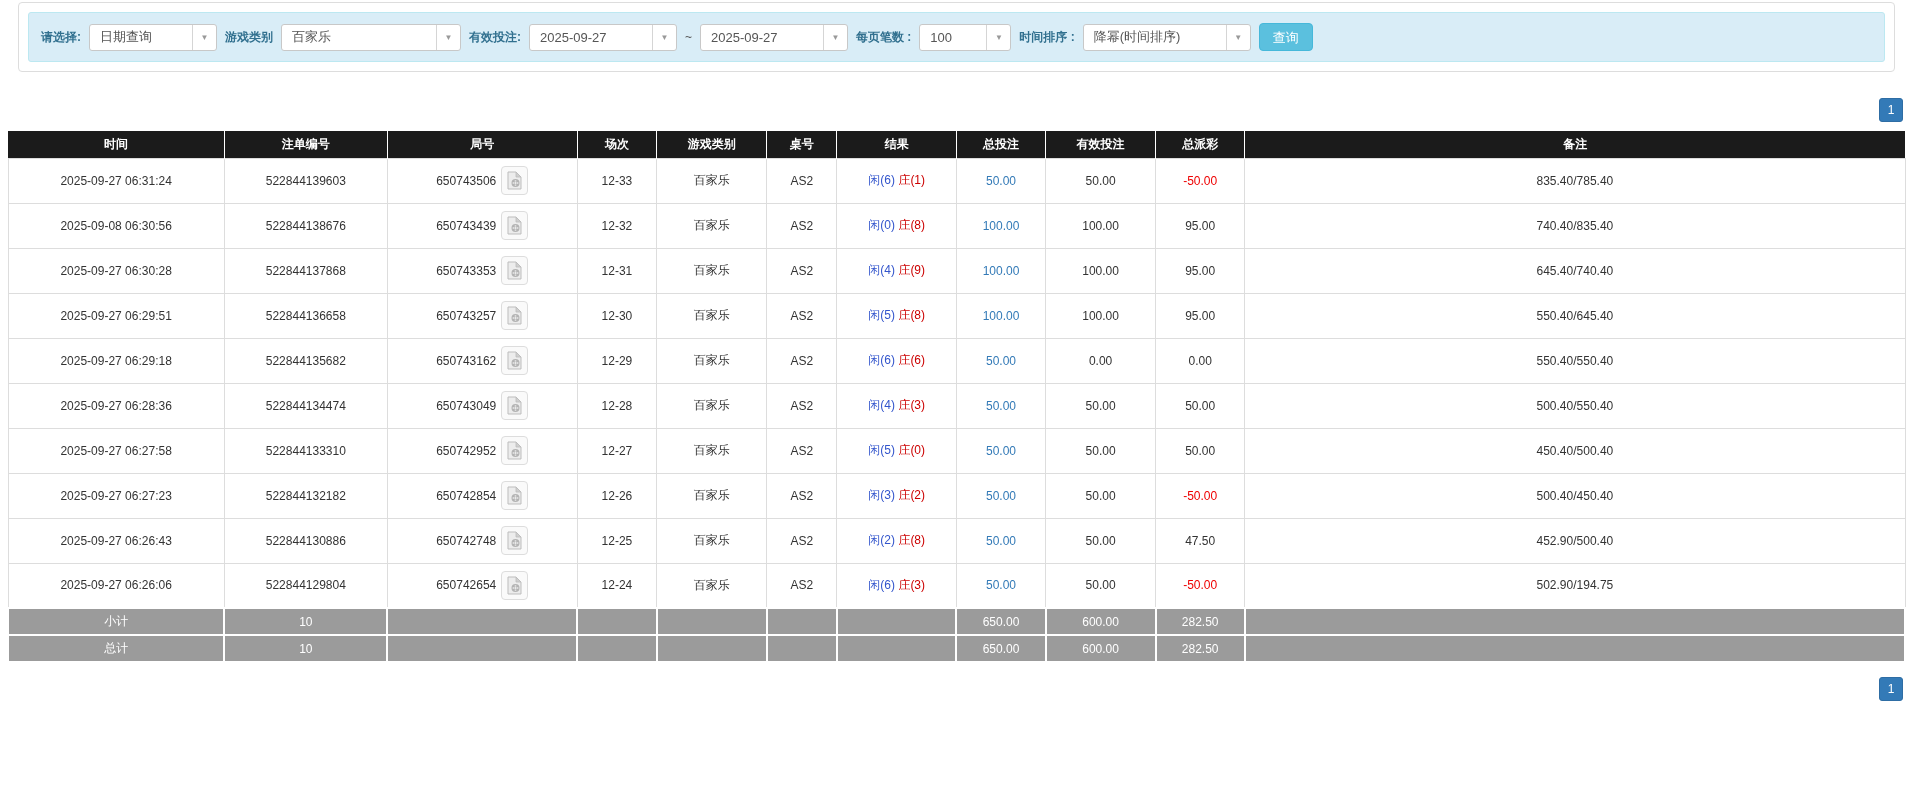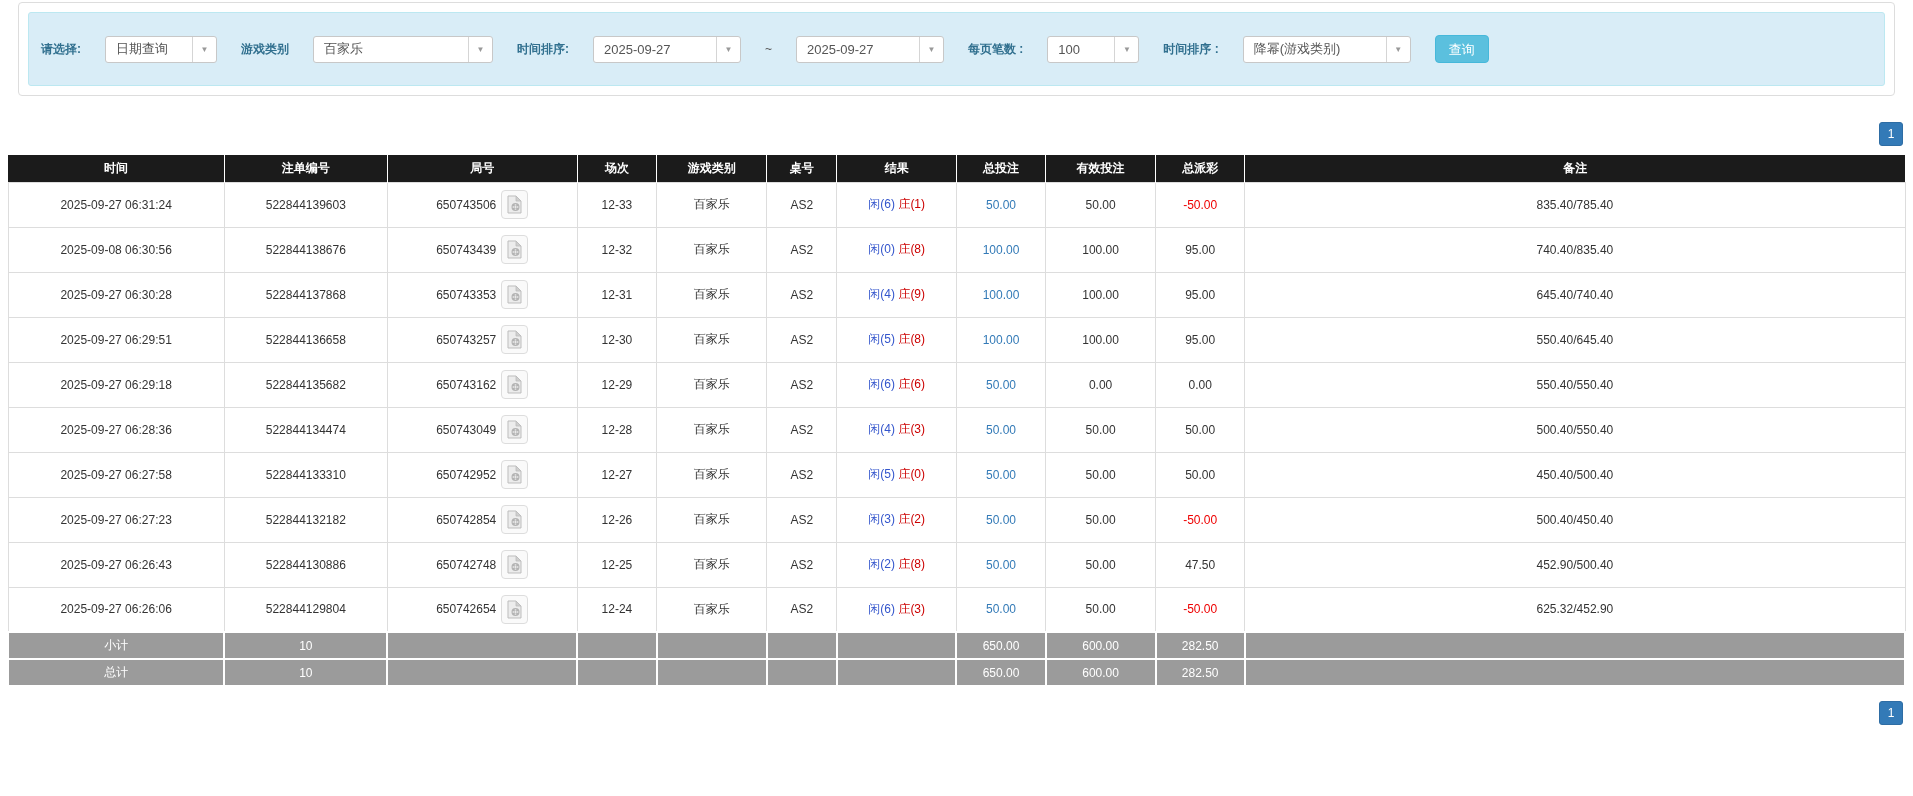--- a/index.html
+++ b/index.html
@@ -6,28 +6,28 @@
   html,body { width: 1913px; height: 796px; overflow: hidden; background: #fff;
     font-family: "Liberation Sans", "DejaVu Sans", sans-serif; }
   .page { width: 1913px; height: 796px; position: relative; }
 
   .page-title { font-size: 17px; font-weight: normal; color: #333; padding: 12px 10px 8px 10px; }
 
   
   .filter-panel { margin: 2px 18px 0 18px; background: #fff; border: 1px solid #ddd;
     border-radius: 4px; padding: 9px; }
   .filter-bar { background: var(--filter-panel-bg); border: 1px solid var(--filter-panel-border);
-    border-radius: 3px; padding: 22px 12px; display: flex; align-items: center; gap: 24px; }
+    border-radius: 3px; padding: 10px 12px; display: flex; align-items: center; gap: 8px; }
   .filter-label { font-size: 12px; font-weight: bold; color: var(--filter-label-text); white-space: nowrap; }
   .select { background: #fff; border: 1px solid #c8c8c8; border-radius: 3px; height: 27px;
     display: inline-flex; align-items: center; cursor: pointer; }
   .select .val { font-size: 13px; color: #555; padding: 0 10px; white-space: nowrap; }
   .select .arrow { width: 24px; height: 100%; border-left: 1px solid #d5d5d5;
     display: flex; align-items: center; justify-content: center; color: #999; font-size: 8px; }
-  .w-narrow { width: 112px; } .w-wide { width: 180px; } .w-date { width: 148px; }
+  .w-narrow { width: 128px; } .w-wide { width: 180px; } .w-date { width: 148px; }
   .w-num { width: 92px; } .w-sort { width: 168px; }
   .select .val { flex: 1; }
   .tilde { font-size: 12px; color: #555; }
   .search-btn { background: var(--search-button-bg); color: #fff; border: 1px solid #46b8da;
     border-radius: 4px; font-size: 13px; padding: 5px 13px; height: 28px; cursor: pointer;
     font-family: inherit; }
 
   
   .summary-bar { margin: 9px 6px 0 6px; background: var(--summary-bar-bg);
     border: 1px solid #d6e9c6; border-radius: 3px; padding: 15px 12px;
@@ -74,40 +74,40 @@
         <span class="val">日期查询</span>
         <span class="arrow">▼</span>
       </div>
 
       <span class="filter-label">游戏类别</span>
       <div class="select w-wide">
         <span class="val">百家乐</span>
         <span class="arrow">▼</span>
       </div>
 
-      <span class="filter-label">时间排序:</span>
+      <span class="filter-label">有效投注:</span>
       <div class="select w-date">
         <span class="val">2025-09-27</span>
         <span class="arrow">▼</span>
       </div>
       <span class="tilde">~</span>
       <div class="select w-date">
         <span class="val">2025-09-27</span>
         <span class="arrow">▼</span>
       </div>
 
       <span class="filter-label">每页笔数 :</span>
       <div class="select w-num">
         <span class="val">100</span>
         <span class="arrow">▼</span>
       </div>
 
       <span class="filter-label">时间排序 :</span>
       <div class="select w-sort">
-        <span class="val">降幂(游戏类别)</span>
+        <span class="val">降幂(时间排序)</span>
         <span class="arrow">▼</span>
       </div>
 
       <button class="search-btn">查询</button>
     </div>
   </div>
 
 
   <div class="pagination top">
     <button class="page-btn">1</button>
@@ -374,21 +374,21 @@
                   <circle cx="11.6" cy="12" r="0.9" fill="#e0e0e0"></circle>
                 </svg>
               </span></span></td>
           <td>12-24</td>
           <td>百家乐</td>
           <td>AS2</td>
           <td><span class="player">闲(6)</span> <span class="banker">庄(3)</span></td>
           <td><a class="bet-link">50.00</a></td>
           <td>50.00</td>
           <td><span class="neg">-50.00</span></td>
-          <td>625.32/452.90</td>
+          <td>502.90/194.75</td>
         </tr>
         <tr class="summary-row">
           <td>小计</td>
           <td>10</td>
           <td></td>
           <td></td>
           <td></td>
           <td></td>
           <td></td>
           <td>650.00</td>

